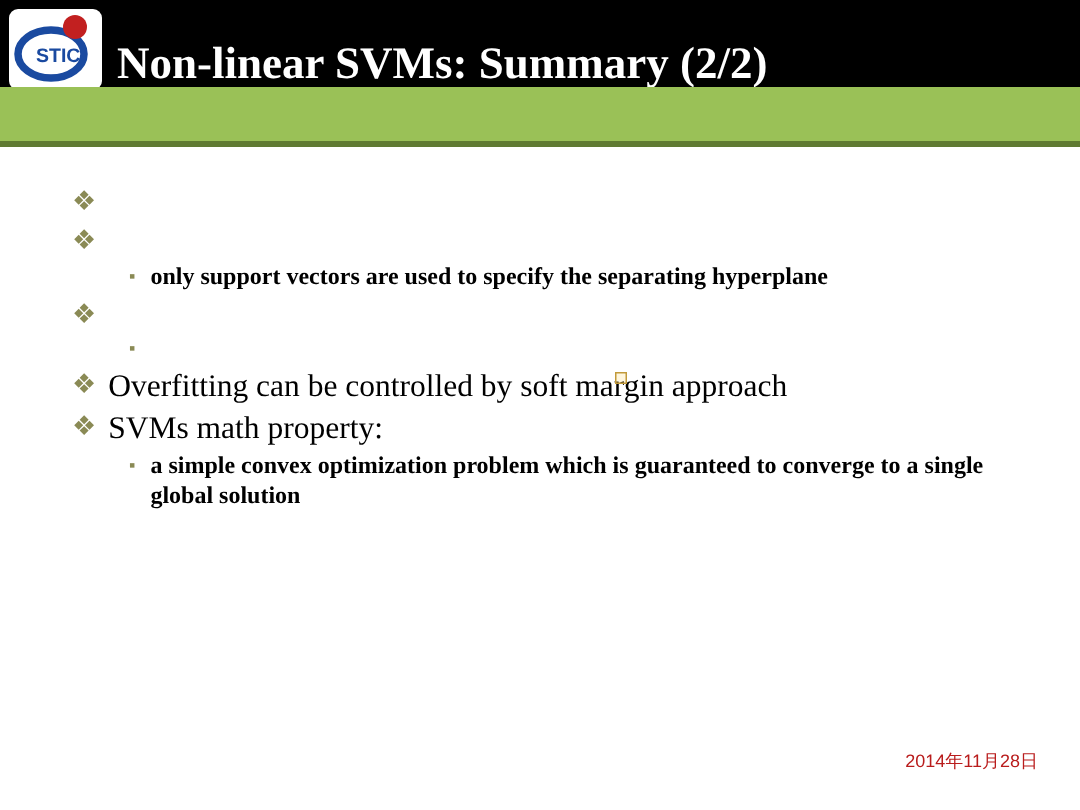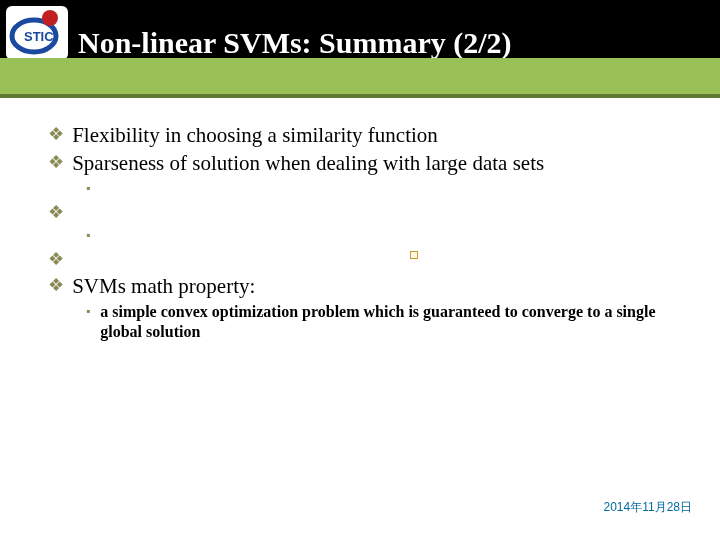--- a/index.html
+++ b/index.html
@@ -100,21 +100,21 @@
     height: 8px;
     border: 1px solid #c29a3a;
     background: rgba(255, 220, 120, 0.25);
   }
   .footer-date {
     position: absolute;
     bottom: 24px;
     right: 28px;
     font-size: 12px;
     font-family: Arial, sans-serif;
-    color: #0369a1;
+    color: #b91c1c;
   }
 </style>
 </head>
 <body>
 
 <div class="header-bar">
   <div class="logo">
     <svg width="62" height="54" viewBox="0 0 62 54">
       <ellipse cx="28" cy="30" rx="22" ry="16" fill="none" stroke="#1a4aa0" stroke-width="5"></ellipse>
       <circle cx="44" cy="12" r="8" fill="#c22020"></circle>
@@ -123,42 +123,42 @@
   </div>
   <div class="title">Non-linear SVMs: Summary (2/2)</div>
 </div>
 <div class="green-stripe"></div>
 <div class="small-dark"></div>
 
 <div class="content">
 
   <div class="bullet-l1">
     <span class="mark">❖</span>
-    <span>Flexibility in choosing a similarity function</span>
   </div>
 
   <div class="bullet-l1">
     <span class="mark">❖</span>
-    <span>Sparseness of solution when dealing with large data sets</span>
   </div>
 
   <div class="bullet-l2">
     <span class="mark">▪</span>
+    <span>only support vectors are used to specify the separating hyperplane</span>
   </div>
 
   <div class="bullet-l1">
     <span class="mark">❖</span>
   </div>
 
   <div class="bullet-l2">
     <span class="mark">▪</span>
   </div>
 
   <div class="bullet-l1 note-anchor">
     <span class="mark">❖</span>
+    <span>Overfitting can be controlled by soft margin approach</span>
     <span class="callout-marker"></span>
   </div>
 
   <div class="bullet-l1">
     <span class="mark">❖</span>
     <span>SVMs math property:</span>
   </div>
 
   <div class="bullet-l2">
     <span class="mark">▪</span>

